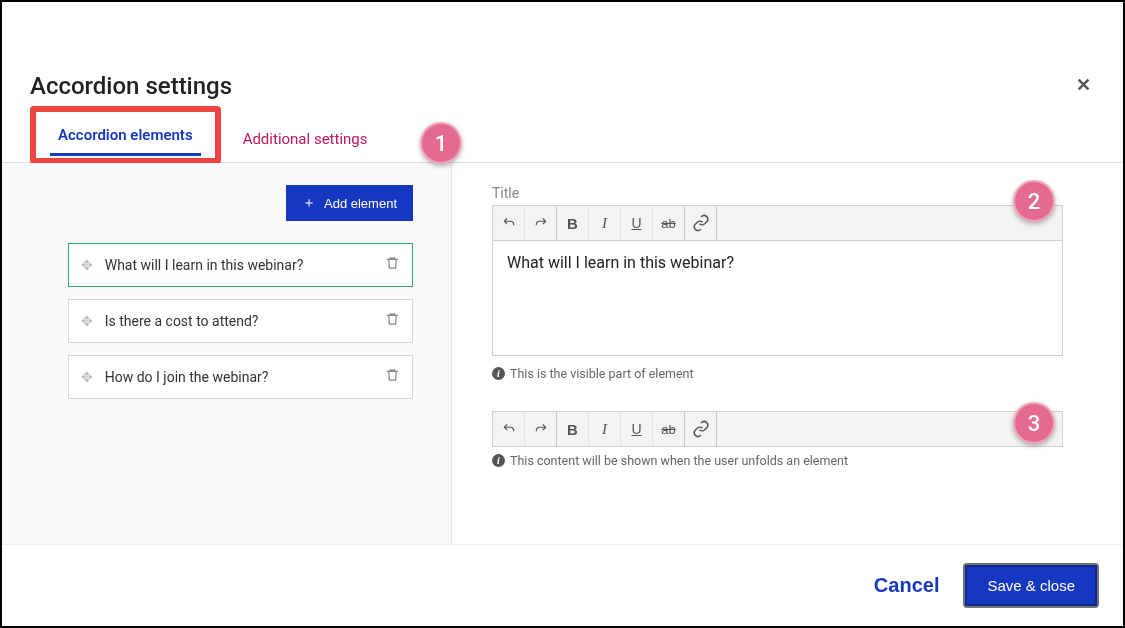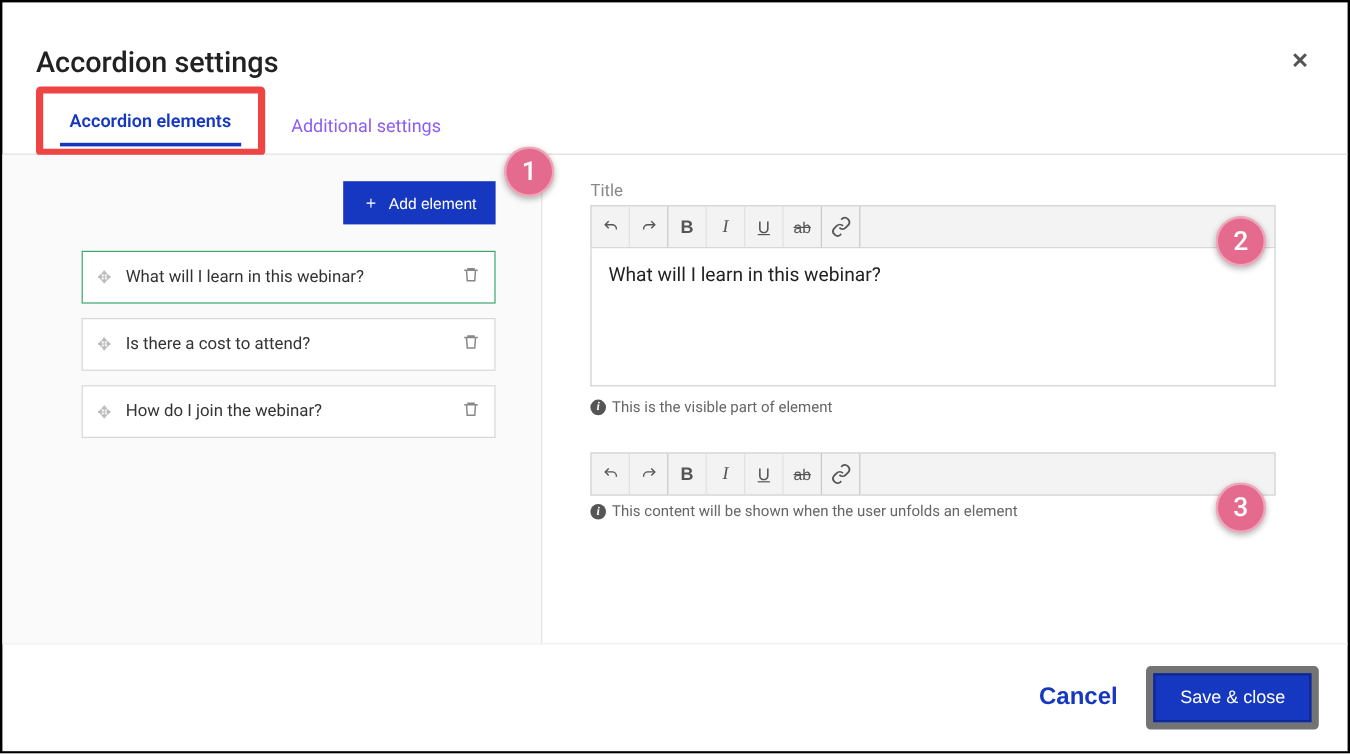--- a/index.html
+++ b/index.html
@@ -1,22 +1,22 @@
 <!DOCTYPE html>
 <html><head>
 <meta charset="utf-8">
 <style>
   * { box-sizing: border-box; margin: 0; padding: 0; }
   html, body { width: 1125px; height: 628px; font-family: -apple-system, BlinkMacSystemFont, "Segoe UI", Roboto, Arial, sans-serif; background: #fff; }
   .modal { width:1125px; height:628px; border:2px solid #000; position:relative; display:flex; flex-direction:column; }
-  .header { padding:36px 28px 6px 28px; display:flex; justify-content:space-between; align-items:flex-start; }
+  .header { padding:36px 28px 6px 28px; display:flex; justify-content:space-between; align-items:flex-start;margin-top:34px; }
   .header h1 { font-size:24px; font-weight:500; color:#222; }
   .close-x { font-size:18px; color:#555; cursor:pointer; line-height:1; padding:4px; background:none; border:none; font-weight:600;}
   .tabs-strip { padding:0 28px; border-bottom:1px solid #ddd; display:flex; gap:0; align-items:flex-end; }
-  .tab { padding:10px 18px; font-size:15px; color:#8b5cf6; cursor:pointer; border:4px solid transparent; position:relative; }
+  .tab { padding:10px 18px; font-size:15px; color:#be185d; cursor:pointer; border:4px solid transparent; position:relative; }
   .tab.active { color:#1638c0; font-weight:600; }
   .tab.active::after { content:""; position:absolute; left:10px; right:10px; bottom:-2px; height:3px; background:#1638c0; }
   .hl-tab { border:6px solid #ef4444; border-radius:4px; margin-bottom:-2px; display:inline-flex;}
   .body { flex:1; display:flex; border-bottom:1px solid #eee; }
   .left-col { width:450px; background:#fafafa; border-right:1px solid #e4e4e4; padding:22px 38px 0 66px; }
   .add-btn-row { display:flex; justify-content:flex-end; margin-bottom:22px; }
   .add-btn { background:#1638c0; color:#fff; border:none; padding:9px 16px; font-size:13px; font-weight:500; cursor:pointer; display:flex; align-items:center; gap:8px;}
   .plus { font-size:14px; font-weight:400;}
   .el-item { background:#fff; border:1px solid #d7d7d7; padding:11px 12px; margin-bottom:12px; display:flex; align-items:center; gap:12px; cursor:pointer;}
   .el-item.selected { border:1px solid #38a76a;}
@@ -35,21 +35,21 @@
   .tb-s { text-decoration:line-through; font-size:13px;}
   .editor { border:1px solid #d0d0d0; border-top:none; padding:12px 14px; font-size:16px; color:#222; width:100%; resize:none; font-family:inherit; outline:none;}
   .editor.title-ed { height:115px; }
   .editor.desc-ed { height:70px; }
   .hint { font-size:12.5px; color:#666; margin-top:6px; display:flex; align-items:center; gap:5px;}
   .info-ic { width:13px; height:13px; border-radius:50%; background:#555; color:#fff; font-size:10px; display:inline-flex; align-items:center; justify-content:center; font-weight:700; font-style:italic; font-family:Georgia,serif;}
   .undo-svg, .redo-svg { width:14px; height:14px; }
   .link-svg { width:18px; height:18px; }
   .footer { padding:18px 24px; display:flex; justify-content:flex-end; align-items:center; gap:20px;}
   .cancel-btn { background:none; border:none; color:#1638c0; font-size:20px; font-weight:600; cursor:pointer; padding:10px 4px;}
-  .save-wrap { border:6px solid #737373; border-radius:4px; display:inline-flex;}
+  .save-wrap { border:2px solid #737373; border-radius:4px; display:inline-flex;}
   .save-btn { background:#1638c0; color:#fff; border:2px solid #0e2a90; padding:10px 20px; font-size:15px; font-weight:500; cursor:pointer;}
   .marker { position:absolute; width:42px; height:42px; border-radius:50%; background:#e46b8e; color:#fff; font-size:22px; font-weight:500; display:flex; align-items:center; justify-content:center; box-shadow:0 2px 5px rgba(0,0,0,0.3); border:2px solid rgba(255,255,255,0.4); z-index:5;}
   .m1 { top:120px; left:418px;}
   .m2 { top:178px; left:1011px;}
   .m3 { top:400px; left:1011px;}
   .trash-svg{width:15px;height:16px;}
 </style>
 </head>
 <body>
 

